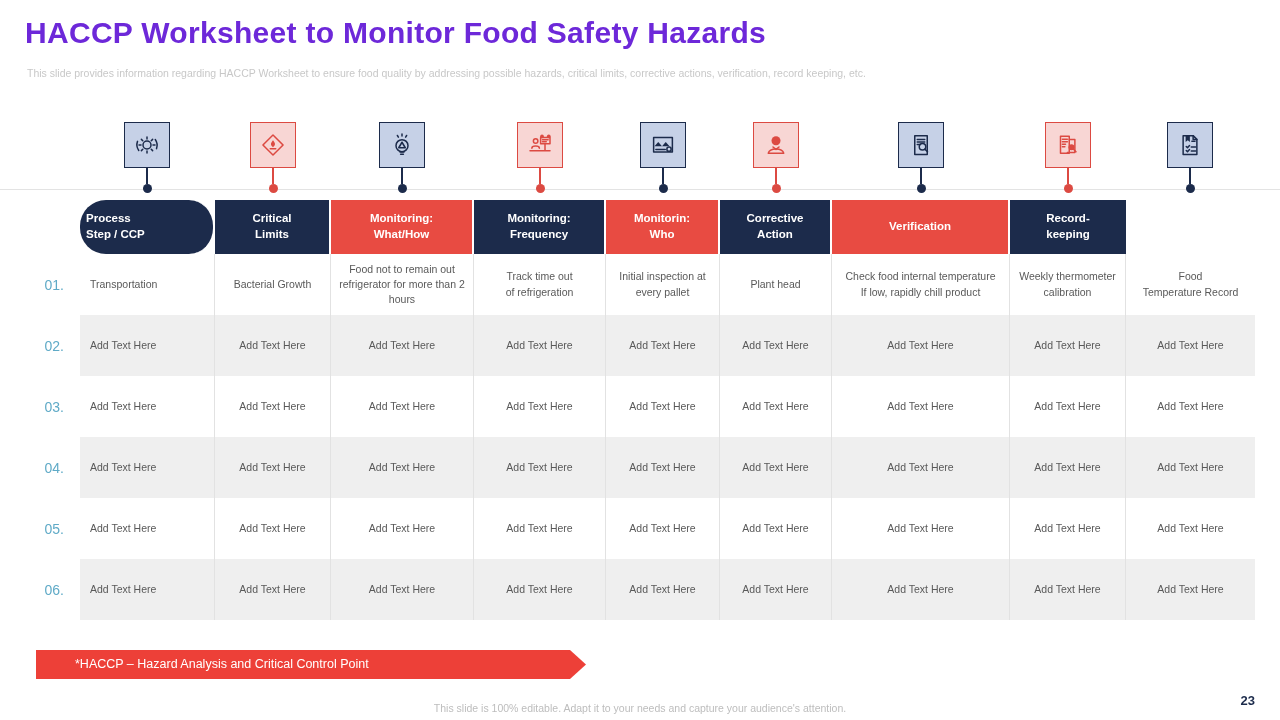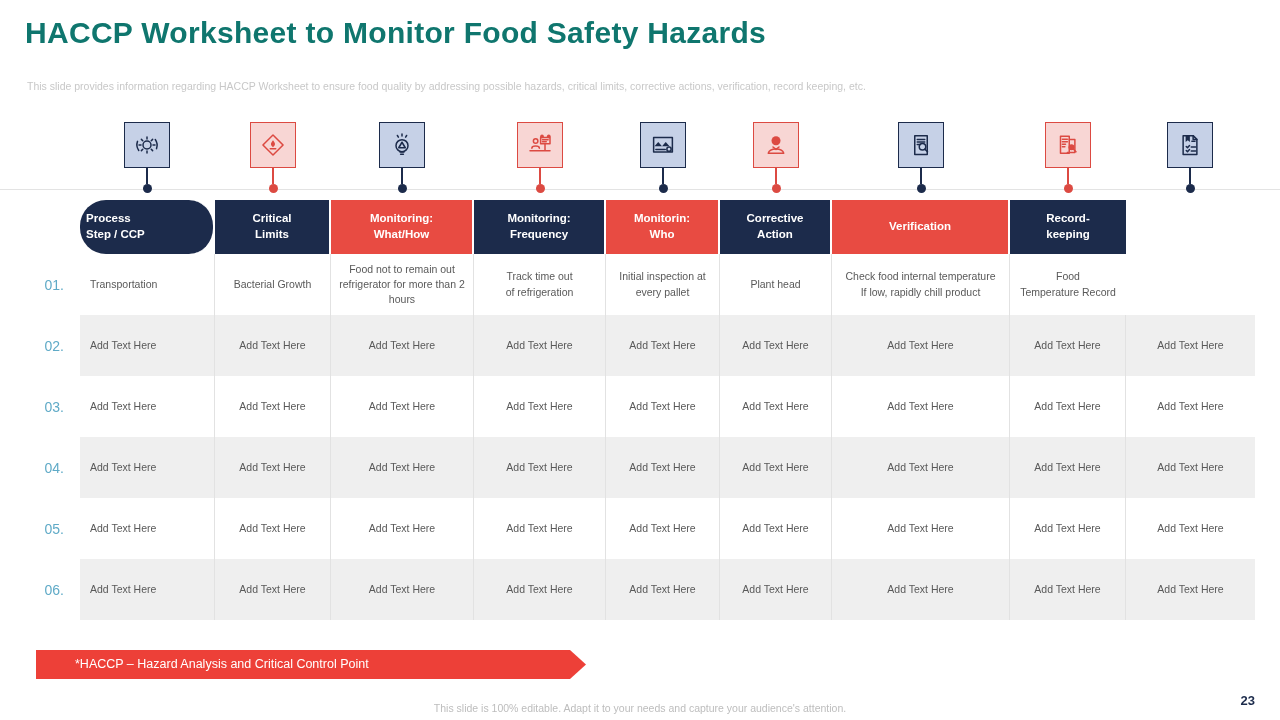--- a/index.html
+++ b/index.html
@@ -1,22 +1,22 @@
 <!DOCTYPE html>
 <html style="--navy: #1C2B4B; --red: #E84B42; --banner-red: #ED4038; --teal-number: #5FAAC7; --icon-blue-bg: #C6D1E7; --icon-red-bg: #F8D6D4; --icon-red-border: #DC4A42; --row-stripe: #EFEFEF;"><head>
 <meta charset="utf-8">
 <style>
   html,body{margin:0;padding:0;background:#fff;}
   .slide{position:relative;width:1280px;height:720px;background:#fff;overflow:hidden;
          font-family:"Liberation Sans",sans-serif;}
 
   
   .title{position:absolute;left:25px;top:16px;font-size:30px;font-weight:bold;
-         color:#0f766e;letter-spacing:.3px;}
-  .subtitle{position:absolute;left:27px;top:67px;font-size:10.5px;color:#c8c8c8;margin-top:13px;}
+         color:#6d28d9;letter-spacing:.3px;}
+  .subtitle{position:absolute;left:27px;top:67px;font-size:10.5px;color:#c8c8c8;}
 
   
   .hline{position:absolute;left:0;right:0;top:189px;height:1px;background:#e3e3e3;}
   .icon-group{position:absolute;top:122px;width:46px;text-align:center;}
   .icon-box{width:46px;height:46px;box-sizing:border-box;display:flex;align-items:center;
             justify-content:center;margin:0 auto;}
   .icon-group.blue .icon-box{background:var(--icon-blue-bg);border:1.5px solid var(--navy);color:var(--navy);}
   .icon-group.red  .icon-box{background:var(--icon-red-bg);border:1.5px solid var(--icon-red-border);color:var(--icon-red-border);}
   .stem{width:1.5px;height:16px;margin:0 auto;}
   .icon-group.blue .stem{background:var(--navy);}
@@ -210,20 +210,22 @@
           <div class="bcell">Transportation</div>
           <div class="bcell">Bacterial Growth</div>
           <div class="bcell">Food not to remain out refrigerator for more than 2 hours</div>
           <div class="bcell">Track time out
 of refrigeration</div>
           <div class="bcell">Initial  inspection at
 every pallet</div>
           <div class="bcell">Plant  head</div>
           <div class="bcell">Check food internal temperature
 If low, rapidly chill product</div>
+          <div class="bcell">Weekly thermometer
+calibration</div>
           <div class="bcell">Food
 Temperature Record</div>
         </div>
       </div>
       <div class="brow">
         <div class="rownum">02.</div>
         <div class="rowcells striped">
           <div class="bcell">Add Text Here</div>
           <div class="bcell">Add Text Here</div>
           <div class="bcell">Add Text Here</div>

